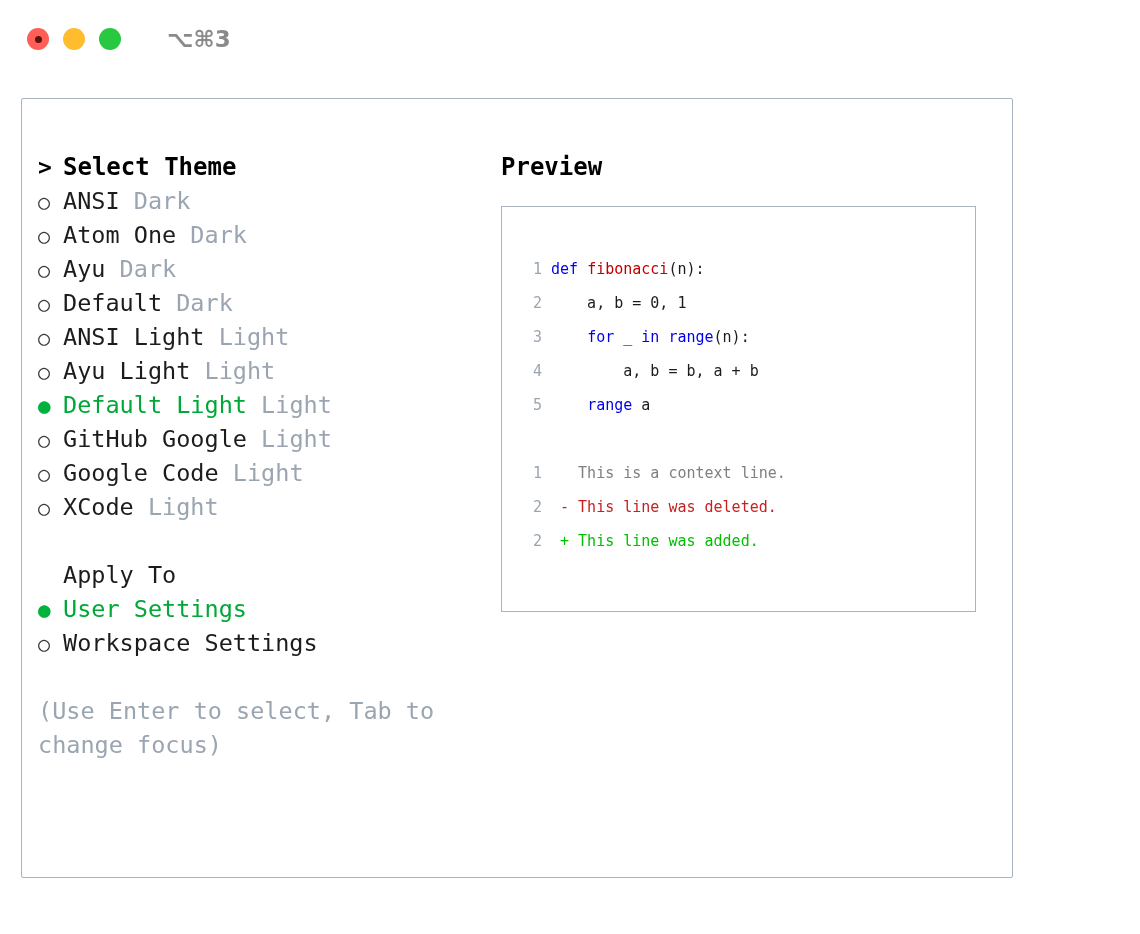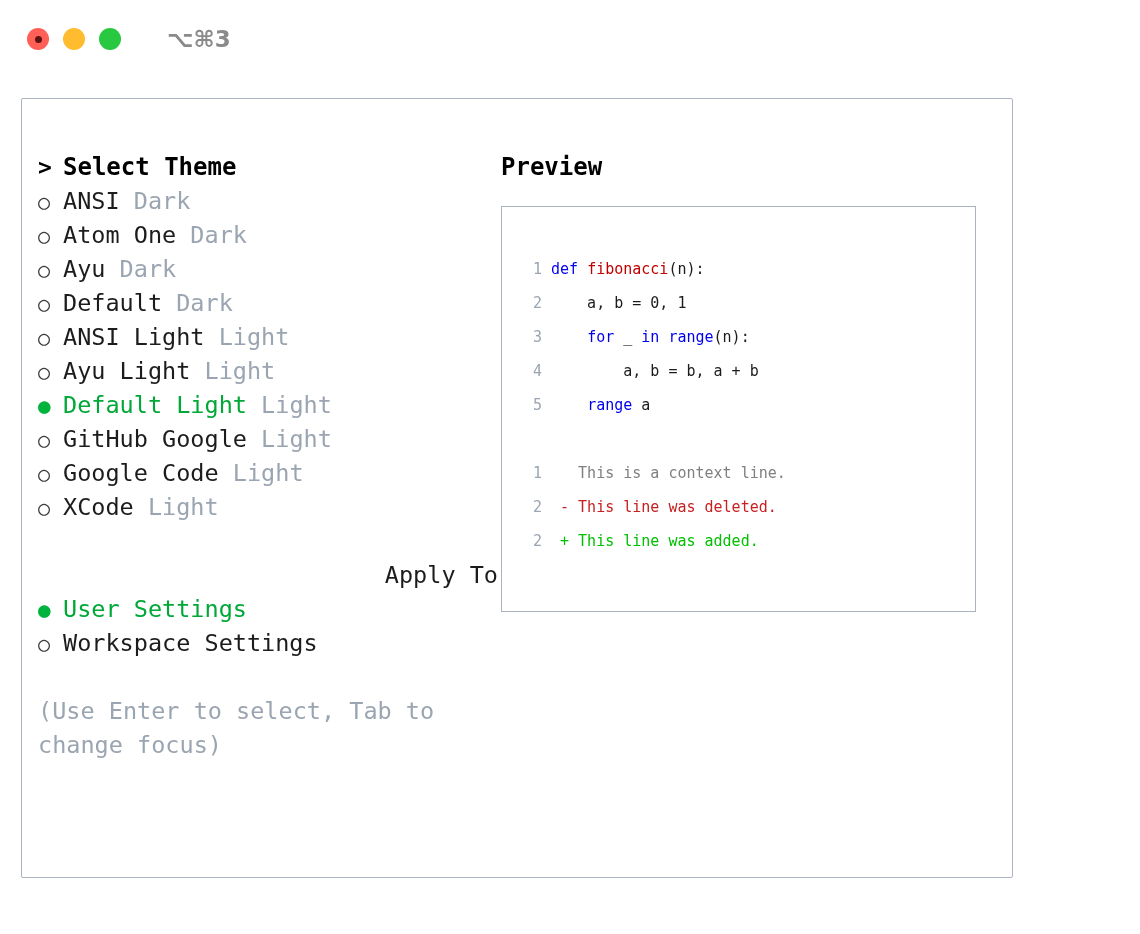--- a/index.html
+++ b/index.html
@@ -127,21 +127,20 @@
   .row .name  { color: #1c1c1c; }
   .row .cat   { color: #9aa5b1; }
   .row.selected .name { color: #00a838; }
 
   .group-label {
     height: 34px;
     line-height: 34px;
     font-size: 23.5px;
     color: #1c1c1c;
     padding-left: 25px;
-    text-align: right;
   }
   .spacer-lg { height: 34px; }
 
   .hint {
     margin-top: 34px;
     font-size: 23.5px;
     line-height: 34px;
     color: #9aa5b1;
     width: 420px;
   }

